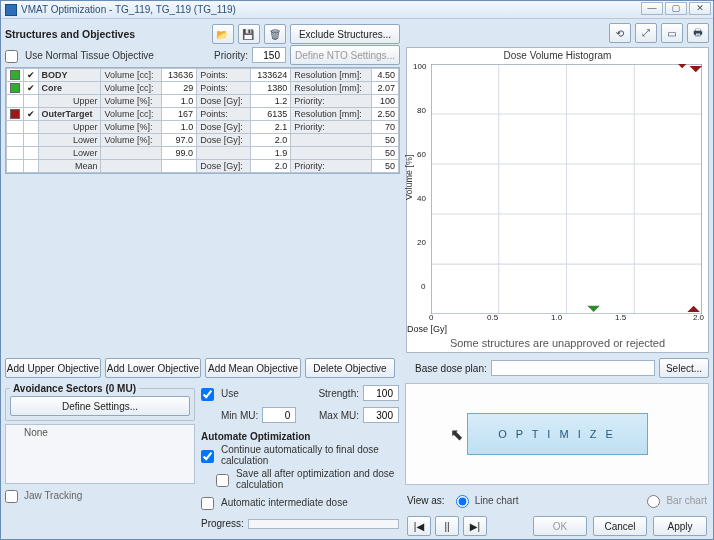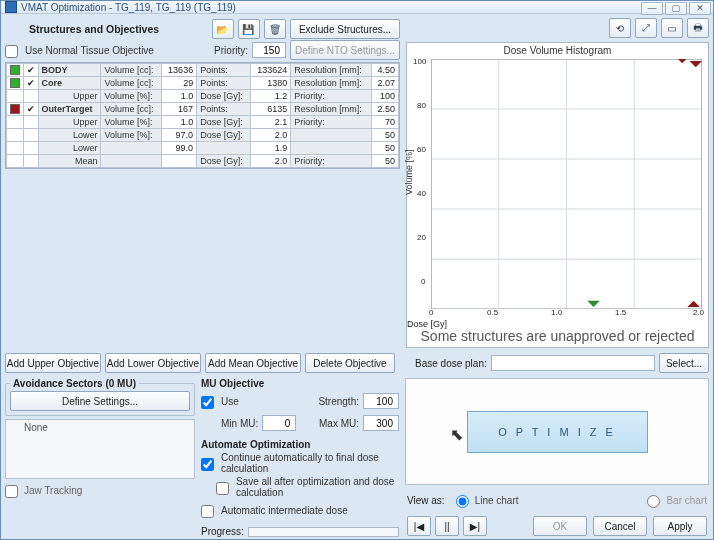--- a/index.html
+++ b/index.html
@@ -6,42 +6,42 @@
 *{box-sizing:border-box;}
 .window{width:714px;height:540px;border:1px solid #6a8db6;background:linear-gradient(#eaf1f9,#dbe7f2 8px,#dbe7f2);position:relative;display:flex;flex-direction:column;}
 .titlebar{height:18px;display:flex;align-items:center;padding:0 4px;background:linear-gradient(#f3f8fd,#dde9f5);border-bottom:1px solid #b8c9dd;font-size:10px;color:#2d4f77;}
 .titlebar .ticon{width:12px;height:12px;background:#2d6fb7;margin-right:4px;border:1px solid #1b4b80;}
 .wincontrols{position:absolute;right:2px;top:1px;display:flex;gap:2px;}
 .wincontrols span{width:22px;height:13px;border:1px solid #9fb7cf;background:linear-gradient(#fdfeff,#e3ecf6);font-size:9px;text-align:center;line-height:11px;color:#456;}
 .body{flex:1;display:flex;flex-direction:column;padding:4px 4px 2px 4px;gap:4px;}
 .toprow{display:flex;gap:6px;height:330px;}
 .leftpanel{flex:0 0 395px;display:flex;flex-direction:column;}
 .header-row{display:flex;align-items:center;height:22px;gap:4px;}
-.section-title{font-weight:bold;font-size:10.5px;flex:1;margin-left:24px;}
+.section-title{font-weight:bold;font-size:10.5px;flex:1;}
 .btnicon{width:22px;height:20px;border:1px solid #8fa8c0;background:linear-gradient(#fefefe,#e6edf5);border-radius:2px;display:flex;align-items:center;justify-content:center;font-size:10px;color:#345;}
 .btn{height:20px;border:1px solid #8fa8c0;background:linear-gradient(#fefefe,#e6edf5);border-radius:2px;padding:0 8px;font-size:10px;display:inline-flex;align-items:center;justify-content:center;white-space:nowrap;}
 .ctl-row{display:flex;align-items:center;height:20px;gap:4px;font-size:10px;color:#333;}
 .ctl-row .spacer{flex:1;}
 input.text{height:16px;border:1px solid #9fb3c8;background:#fff;font-size:10px;padding:0 5px;text-align:right;}
 input[type=checkbox]{margin:0 3px 0 0;position:relative;top:1px;}
 .gridwrap{border:1px solid #9fb3c8;background:#fff;margin-top:2px;}
 table.grid{border-collapse:collapse;width:100%;font-size:9px;}
 table.grid td{border:1px solid #b9c5d3;padding:0 3px;height:13px;white-space:nowrap;}
 td.colorcell{width:12px;padding:0;}
 .sq{width:10px;height:10px;margin:1px auto;border:1px solid #666;}
 td.chk{width:14px;text-align:center;}
 td.lbl{background:#e9edf1;color:#333;}
 td.val{background:#fff;text-align:right;}
 fieldset{border:1px solid #b3c3d4;border-radius:2px;padding:2px 4px 4px 4px;margin:0;}
 legend{font-weight:bold;font-size:10px;padding:0 3px;}
 .rightpanel{flex:1;display:flex;flex-direction:column;}
 .righttools{display:flex;justify-content:flex-end;gap:4px;height:22px;}
 .chartbox{flex:1;border:1px solid #aab9ca;background:#fff;margin-top:2px;position:relative;}
 .charttitle{position:absolute;left:0;right:0;top:2px;text-align:center;font-size:10px;color:#333;}
-.chartfoot{position:absolute;left:0;right:0;bottom:3px;text-align:center;font-size:14px;color:#555;}
+.chartfoot{position:absolute;left:0;right:0;bottom:3px;text-align:center;font-size:11px;color:#555;}
 svg.plot{position:absolute;left:24px;top:16px;right:6px;bottom:40px;}
 .ylabel{position:absolute;left:2px;top:50%;transform:rotate(-90deg) translate(0,-50%);transform-origin:left top;font-size:9px;color:#333;}
 .xlabel{position:absolute;left:0;right:0;bottom:18px;text-align:left;font-size:9px;}
 .midrow{display:flex;gap:4px;height:22px;align-items:center;}
 .bigbtn{flex:1;height:20px;}
 .lowrow{display:flex;gap:6px;flex:1;min-height:130px;}
 .optpanel{flex:1;border:1px solid #b3c3d4;background:#fdfdfd;position:relative;display:flex;align-items:center;justify-content:center;}
 .optimizebtn{width:181px;height:42px;background:linear-gradient(#d7ecf9,#bfe0f3);border:1px solid #6fa9cf;letter-spacing:3px;font-size:11px;color:#2a5b7c;display:flex;align-items:center;justify-content:center;}
 .cursor{position:absolute;left:44px;bottom:40px;font-size:16px;color:#333;}
 .footbar{display:flex;align-items:center;gap:6px;height:22px;padding:0 2px;}
@@ -256,21 +256,20 @@
           <span class="btn" style="width:100%">Define Settings...</span>
         </fieldset>
         <div class="none-box">None</div>
         <div class="jaw">
             <input type="checkbox" style="">
             <span>Jaw Tracking</span>
           </div>
       </div>
 
       <div style="flex:0 0 198px;display:flex;flex-direction:column;gap:2px">
-        <div style="font-weight:bold">MU Objective</div>
         <div class="ctl-row">
             <input type="checkbox" checked="" style="">
             <span>Use</span>
             <span class="spacer"></span>
             <span>Strength:</span>
             <input class="text" style="width: 36px;" value="100">
           </div>
         <div class="ctl-row">
             <span style="width:16px"></span>
             <span>Min MU:</span>

